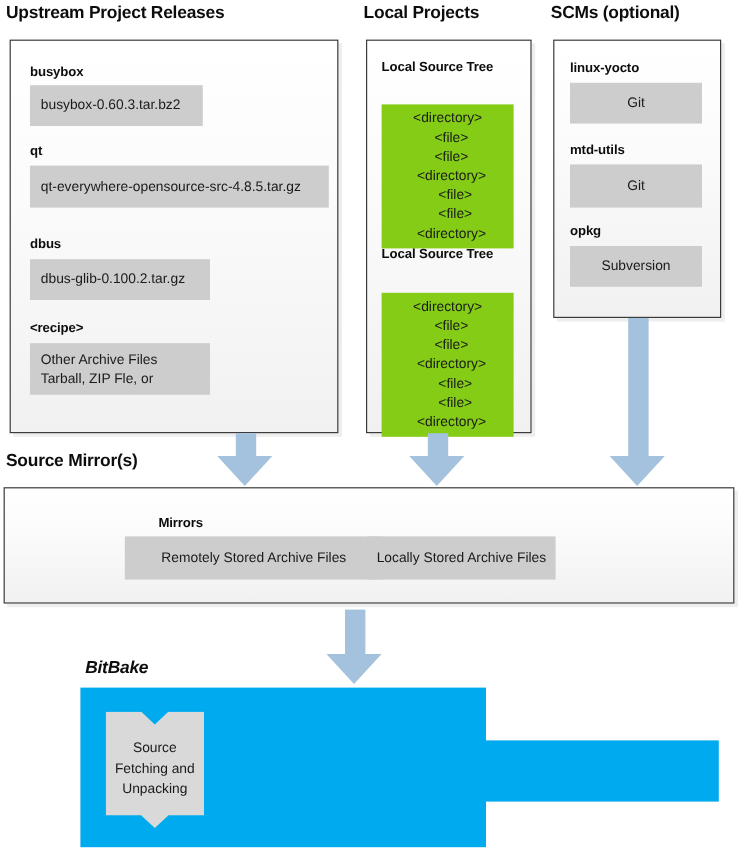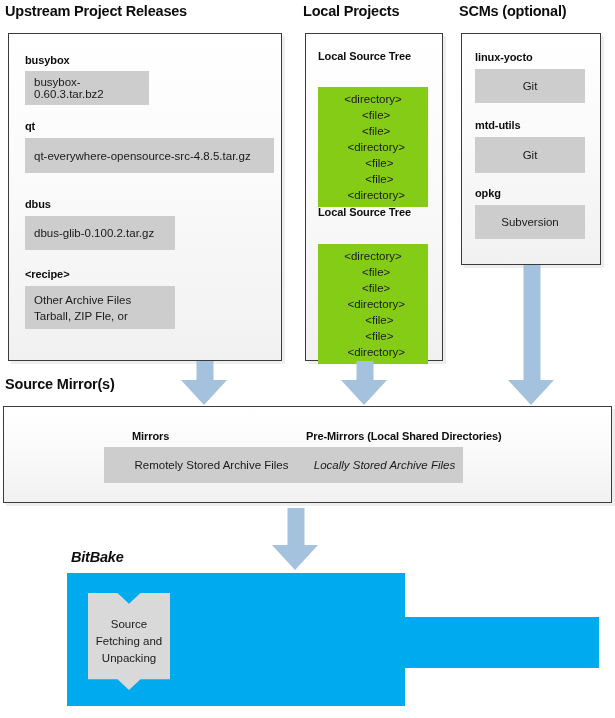--- a/index.html
+++ b/index.html
@@ -147,21 +147,21 @@
   <div class="section-title" style="left:5px; top:3px;">Upstream Project Releases</div>
 
   <div class="section-title" style="left:303px; top:3px;">Local Projects</div>
 
   <div class="section-title" style="left:459px; top:3px;">SCMs (optional)</div>
 
   <div class="panel" style="left:8px; top:33px; width:274px; height:328px;">
   </div>
 
   <div class="item-label" style="left:25px; top:54px;">busybox</div>
-  <div class="chip left" style="left:25px; top:71px; width:124px; height:34px;">busybox-0.60.3.tar.bz2</div>
+  <div class="chip left" style="left:25px; top:71px; width:144px; height:34px;">busybox-0.60.3.tar.bz2</div>
 
   <div class="item-label" style="left:25px; top:120px;">qt</div>
   <div class="chip left" style="left:25px; top:138px; width:249px; height:35px;">qt-everywhere-opensource-src-4.8.5.tar.gz</div>
 
   <div class="item-label" style="left:25px; top:198px;">dbus</div>
   <div class="chip left" style="left:25px; top:216px; width:150px; height:34px;">dbus-glib-0.100.2.tar.gz</div>
 
   <div class="item-label" style="left:25px; top:268px;">&lt;recipe&gt;</div>
   <div class="chip multiline" style="left:25px; top:286px; width:150px; height:43px;">
     <span class="chip-line">Other Archive Files</span>
@@ -221,22 +221,21 @@
   </div>
 
   <div class="section-title" style="left:5px; top:376px;">Source Mirror(s)</div>
 
   <div class="panel" style="left:3px; top:406px; width:609px; height:97px;">
   </div>
 
   <div class="item-label" style="left:104px; top:430px;padding-left:28px;">Mirrors</div>
   <div class="chip center" style="left:104px; top:447px; width:215px; height:36px;">Remotely Stored Archive Files</div>
 
-  <div class="item-label" style="left:306px; top:430px;">Pre-Mirrors (Local Shared Directories)</div>
-  <div class="chip center" style="left:306px; top:447px; width:157px; height:36px;font-style:italic;">Locally Stored Archive Files</div>
+  <div class="chip center" style="left:306px; top:447px; width:157px; height:36px;">Locally Stored Archive Files</div>
 
   <div class="arrow-wrap" style="left:272px; top:508px; width:47px; height:62px;">
     <div class="arrow-shaft" style="top:0; width:17px; height:37px;"></div>
     <div class="arrow-head" style="top:37px;"></div>
   </div>
 
   <div class="section-title" style="left:71px; top:549px;font-style:italic;">BitBake</div>
 
   <div class="bb-main" style="left:67px; top:573px; width:338px; height:133px;"></div>
   <div class="bb-tail" style="left:405px; top:617px; width:194px; height:51px;"></div>

